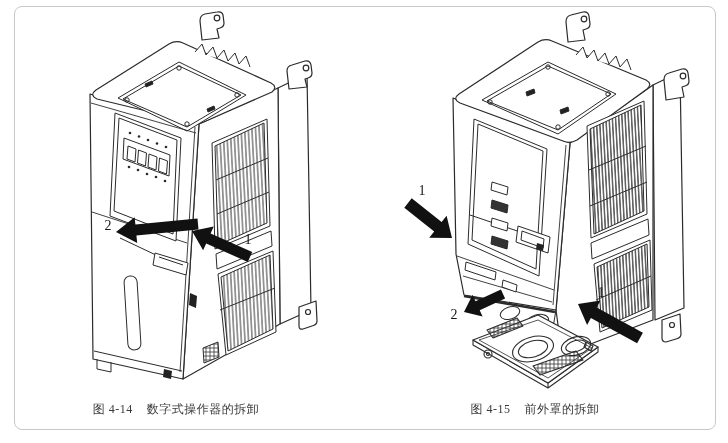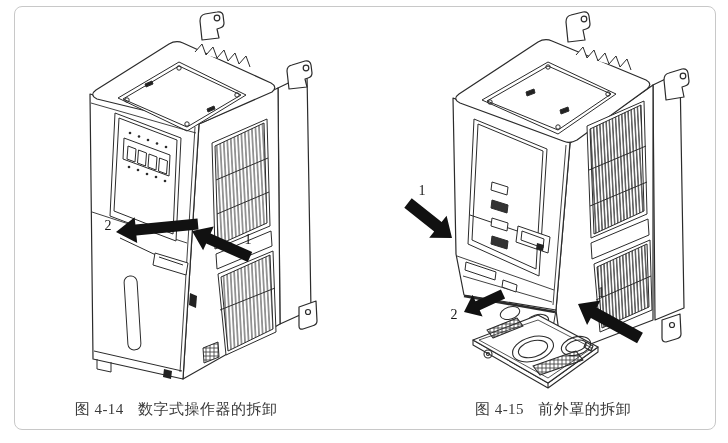--- a/index.html
+++ b/index.html
@@ -14,25 +14,25 @@
   .figure{position:absolute;top:10px;}
   .figure svg{display:block;}
   #fig1{left:60px;width:280px;height:385px;}
   #fig2{left:400px;width:310px;height:385px;}
   .callout{
     position:absolute;font-family:"Liberation Serif",serif;
     font-size:14px;color:#151515;line-height:14px;width:14px;text-align:center;
   }
   .caption{
     position:absolute;top:397px;height:24px;line-height:24px;
-    text-align:center;font-size:15px;color:#3a3a3a;letter-spacing:0.5px;
+    text-align:center;font-size:12px;color:#3a3a3a;letter-spacing:0.5px;
     white-space:nowrap;
   }
   #cap1{left:36px;width:280px;}
-  #cap2{left:413px;width:280px;}
+  #cap2{left:395px;width:280px;}
   .fig-num{margin-right:14px;}
 </style>
 </head>
 <body>
 
 <div class="frame"></div>
 
 <div class="figure" id="fig1">
   <svg width="280" height="385" viewBox="0 0 280 385">
     <defs>

